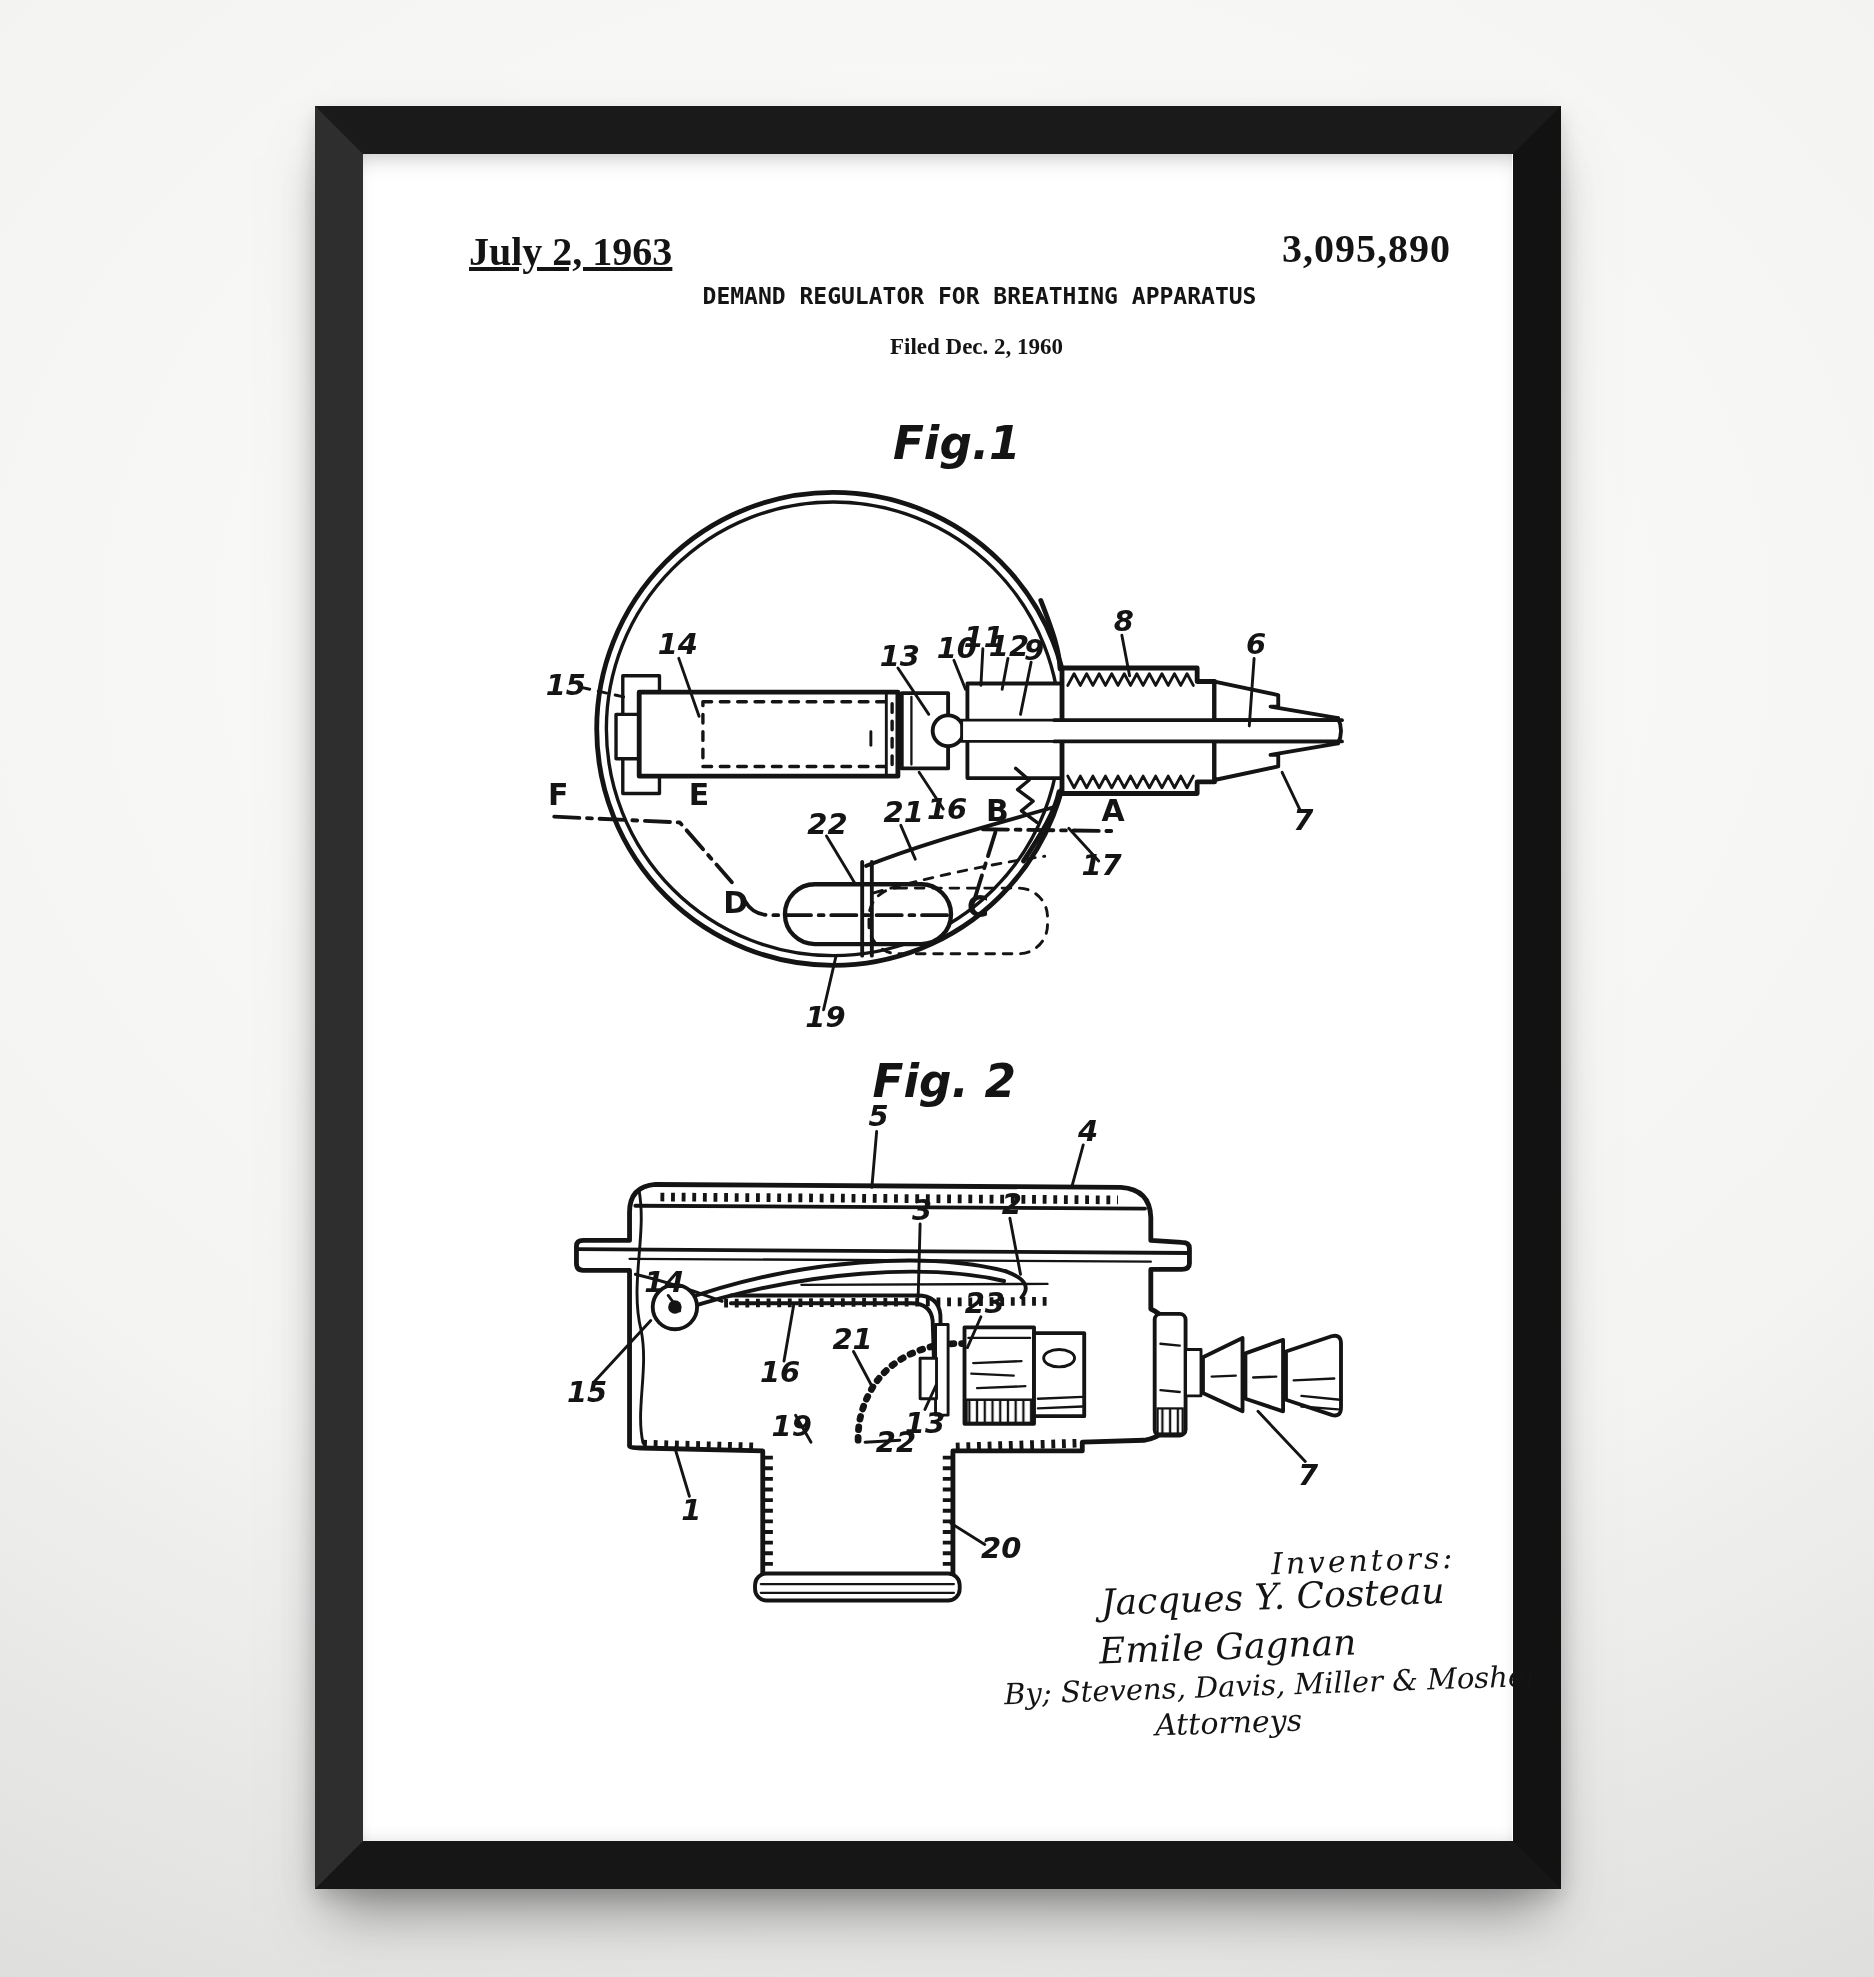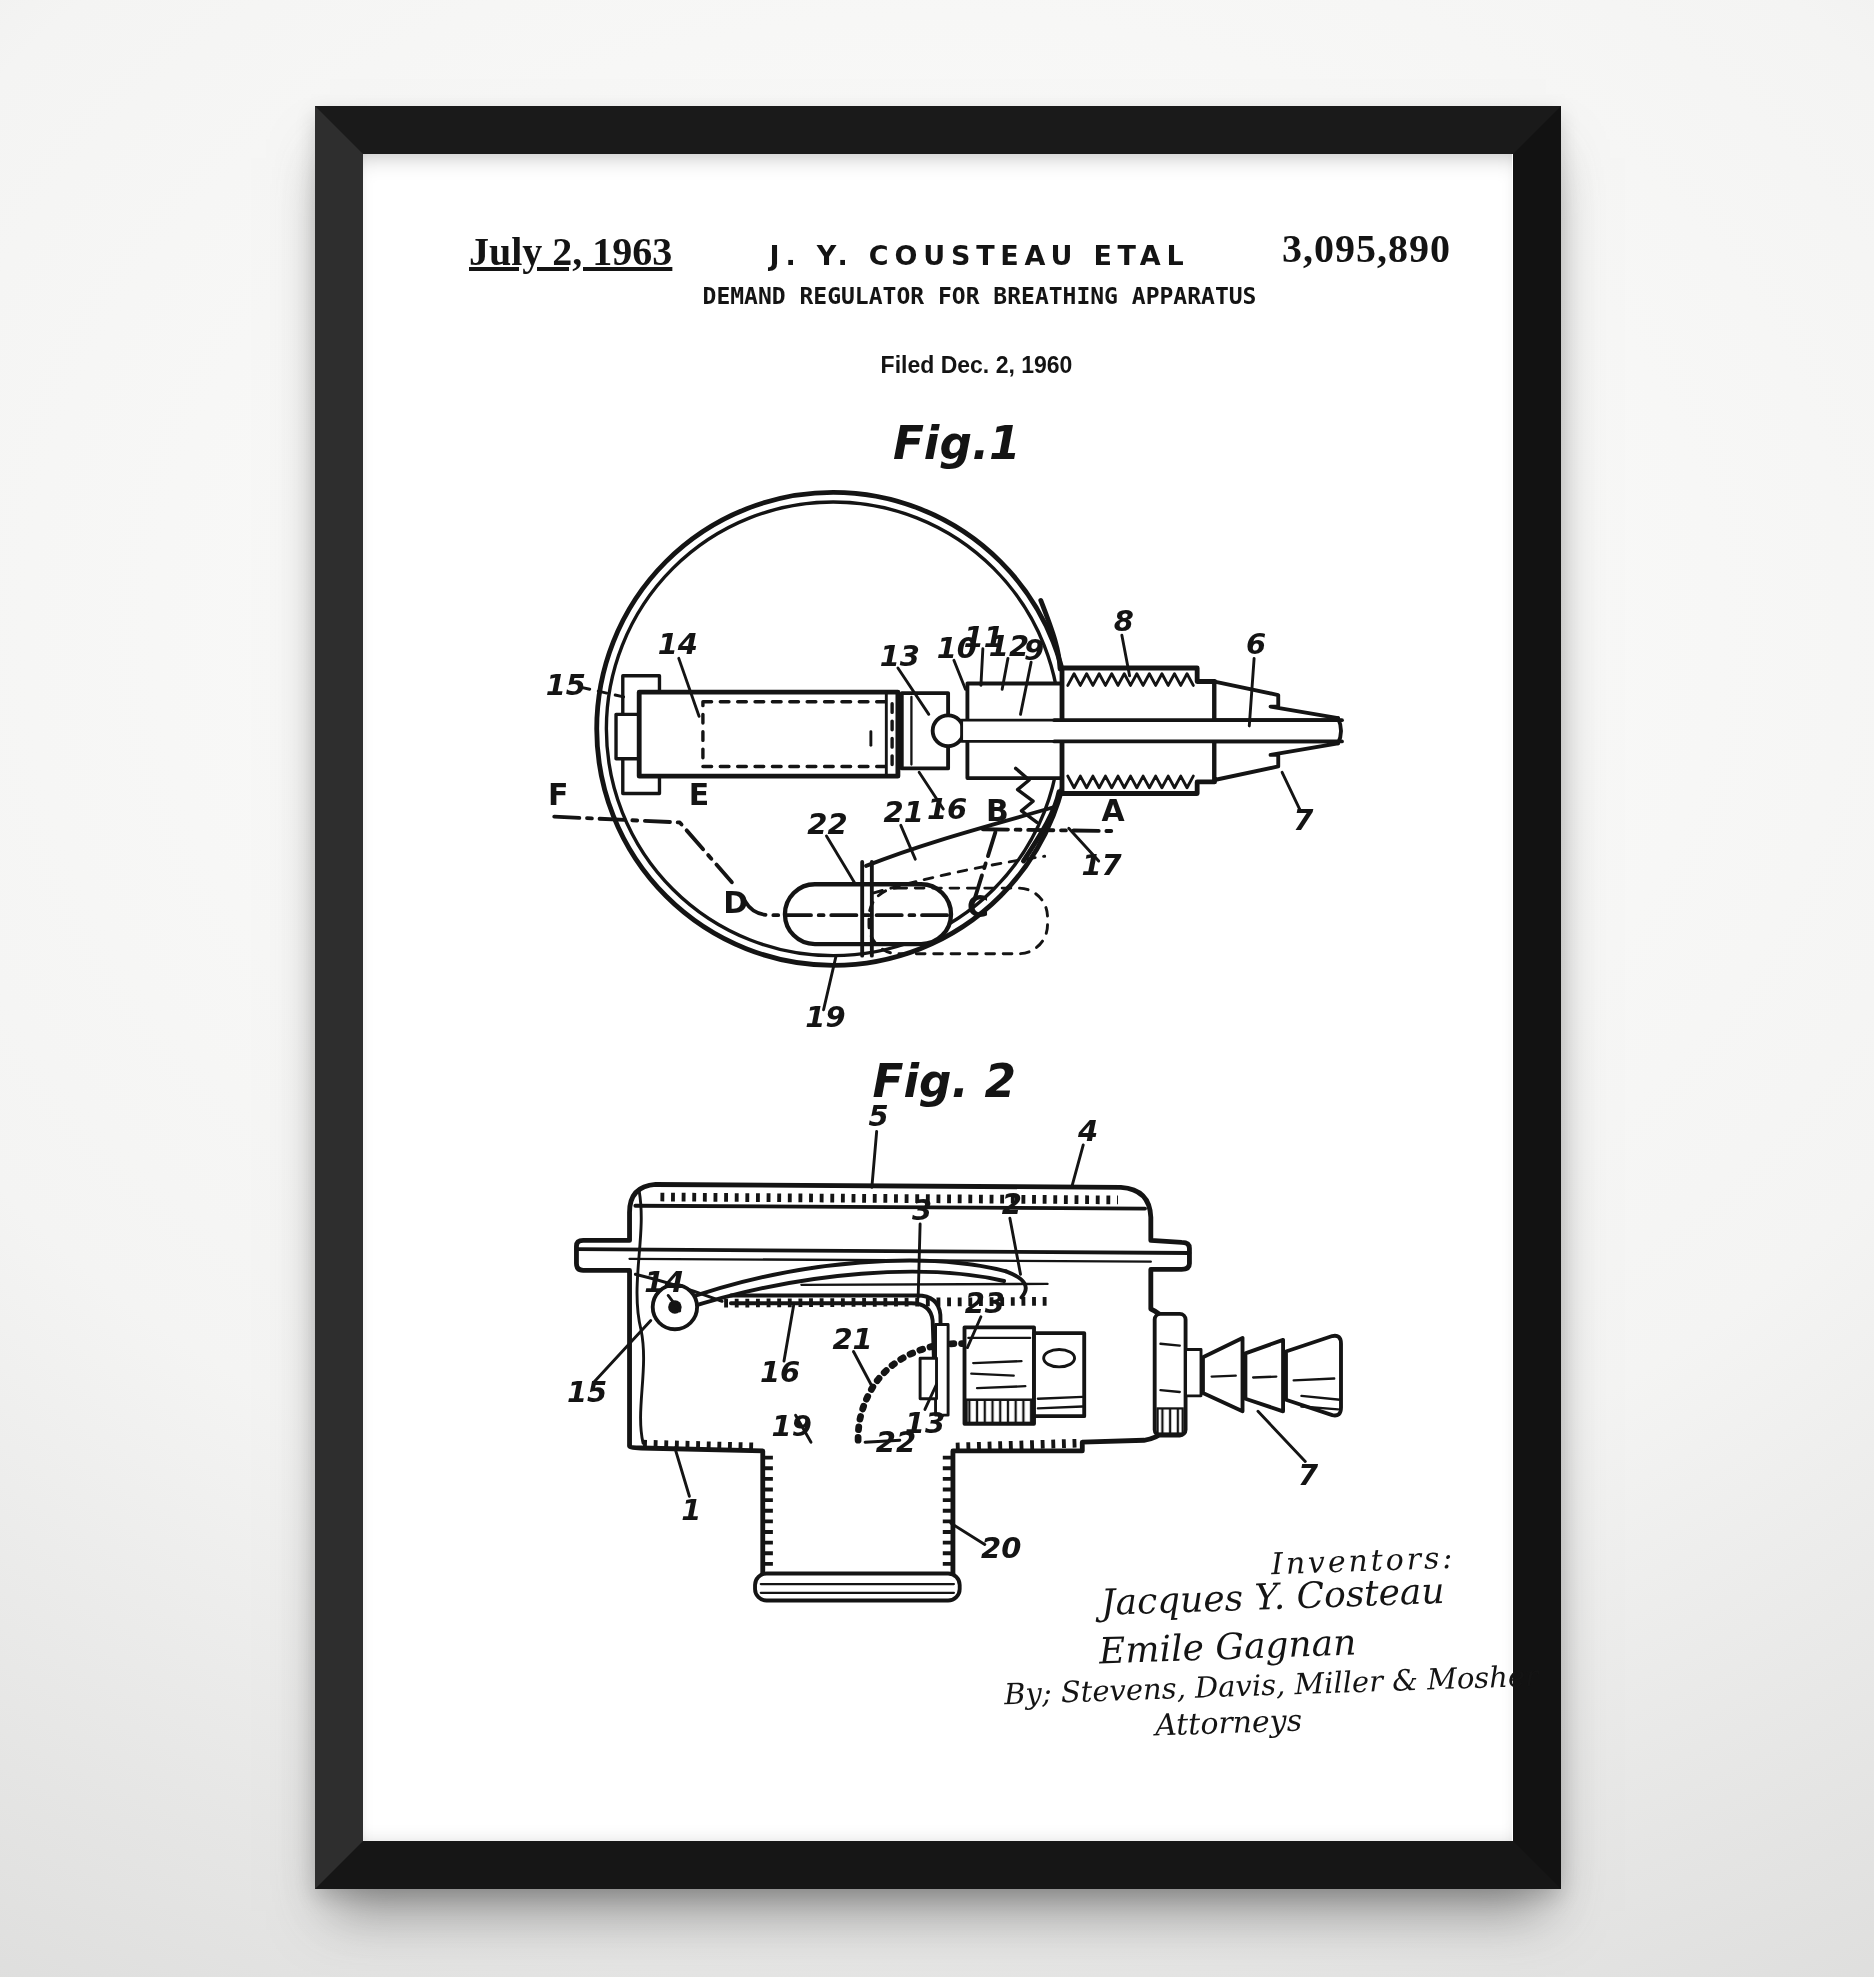--- a/index.html
+++ b/index.html
@@ -19,21 +19,21 @@
   .paper-tint {
     position:absolute; left:363px; top:154px; width:1149px; height:1687px;
     box-shadow: inset 0 15.4px 25px -15.4px rgba(0,0,0,0.30), inset 0 -11.6px 21px -17.4px rgba(0,0,0,0.22);
     pointer-events:none;
   }
   .hdr { position:absolute; color:#141414; white-space:nowrap; }
   .hdr-date   { left:469px;  top:228px; font-family:"Liberation Serif", serif; font-weight:bold; font-size:40px;text-decoration:underline; }
   .hdr-number { left:1282px; top:225px; font-family:"Liberation Serif", serif; font-weight:bold; font-size:40px; letter-spacing:1px; }
   .hdr-author { left:690px;  top:240px; width:579px; text-align:center; font-family:"DejaVu Sans", sans-serif; font-weight:bold; font-size:27px; letter-spacing:5.8px; }
   .hdr-title  { left:690px;  top:283px; width:579px; text-align:center; font-family:"DejaVu Sans Mono", monospace; font-weight:bold; font-size:23px; }
-  .hdr-filed  { left:687px;  top:352px; width:579px; text-align:center; font-family:Liberation Sans, sans-serif; font-weight:bold; font-size:23px; }
+  .hdr-filed  { left:687px;  top:334px; width:579px; text-align:center; font-family:Liberation Serif, serif; font-weight:bold; font-size:23px; }
   svg.figures { position:absolute; left:0; top:0; width:1874px; height:1977px; }
   .ln   { stroke:#141414; fill:none; stroke-linecap:round; stroke-linejoin:round; }
   .w5 { stroke-width:5; } .w4 { stroke-width:4; } .w3 { stroke-width:3; } .w2 { stroke-width:2.4; }
   .fw   { fill:#ffffff; stroke:#141414; stroke-linejoin:round; }
   .dash    { stroke-dasharray:9 9; }
   .dashdot { stroke-dasharray:26 8 5 8; }
   .rope { stroke:#141414; fill:none; stroke-width:9; stroke-dasharray:4 7; }
   .rope2{ stroke:#141414; fill:none; stroke-width:7; stroke-dasharray:3 8; stroke-linecap:round; }
   .ref    { font:italic 700 30px "DejaVu Sans", sans-serif; fill:#141414; text-anchor:middle; }
   .sec    { font:700 31px "DejaVu Sans", sans-serif; fill:#141414; text-anchor:middle; }
@@ -46,21 +46,20 @@
   .sig-attlabel { left:1155px; top:1705px; font-size:30px; }
 </style>
 </head>
 <body>
 
 <div class="scene">
   <div class="frame"></div>
   <div class="paper-tint"></div>
 
   <div class="hdr hdr-date">July 2, 1963</div>
-  <div class="hdr hdr-author">J. Y. COUSTEAU ETAL</div>
   <div class="hdr hdr-number">3,095,890</div>
   <div class="hdr hdr-title">DEMAND REGULATOR FOR BREATHING APPARATUS</div>
   <div class="hdr hdr-filed">Filed Dec. 2, 1960</div>
 
   <svg class="figures" viewBox="0 0 1941 2048">
     <defs>
       <pattern id="hatch" patternUnits="userSpaceOnUse" width="11" height="11" patternTransform="rotate(-45)">
         <rect width="11" height="11" fill="#ffffff"></rect>
         <line x1="5.5" y1="0" x2="5.5" y2="11" stroke="#141414" stroke-width="3"></line>
       </pattern>

